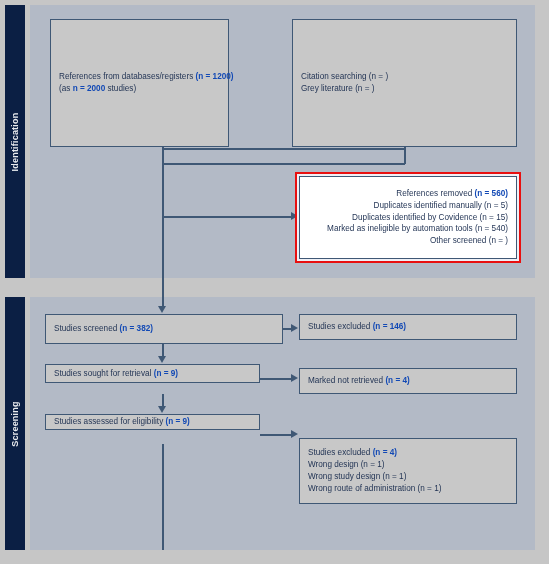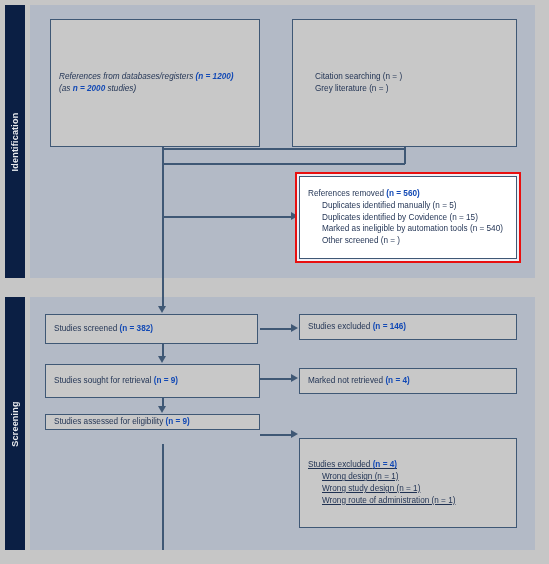--- a/index.html
+++ b/index.html
@@ -58,44 +58,44 @@
     display: flex;
     flex-direction: column;
     justify-content: center;
   }
   .box.red-outline {
     background: #ffffff;
     border: 1.5px solid #3f5875;
     outline: 2px solid #e81010;
     outline-offset: 2px;
     box-shadow: 0 0 0 2px #eef0f6;
+    align-items: flex-end;
   }
   .box .title { white-space: nowrap; }
   .box .sub {
-    margin-left: 14px;
     white-space: nowrap;
   }
   b.n {
     color: #1249b5;
     font-weight: bold;
   }
   b.n.u { text-decoration: underline; }
 
   
-  #box-databases  { left: 50px;  top: 19px;  width: 210px; height: 128px; font-style: italic; }
+  #box-databases  { left: 50px;  top: 19px;  width: 179px; height: 128px; }
   #box-other      { left: 292px; top: 19px; width: 225px; height: 128px; }
   #box-removed    { left: 299px; top: 176px; width: 218px; height: 83px;  }
 
-  #box-screened   { left: 45px;  top: 314px; width: 213px; height: 30px; }
-  #box-sought     { left: 45px;  top: 364px; width: 215px; height: 34px; }
+  #box-screened   { left: 45px;  top: 314px; width: 238px; height: 30px; }
+  #box-sought     { left: 45px;  top: 364px; width: 215px; height: 19px; }
   #box-assessed   { left: 45px;  top: 414px; width: 215px; height: 16px; }
 
   #box-excluded1  { left: 299px; top: 314px; width: 218px; height: 26px; }
   #box-notretr    { left: 299px; top: 368px; width: 218px; height: 26px; }
-  #box-excluded2  { left: 299px; top: 438px; width: 218px; height: 90px; text-decoration: underline; }
+  #box-excluded2  { left: 299px; top: 438px; width: 218px; height: 66px; }
 
   
   .ln {
     position: absolute;
     background: #3f5875;
   }
   .vline { width: 1.6px; }
   .hline { height: 1.6px; }
   .arrow-down {
     position: absolute;

